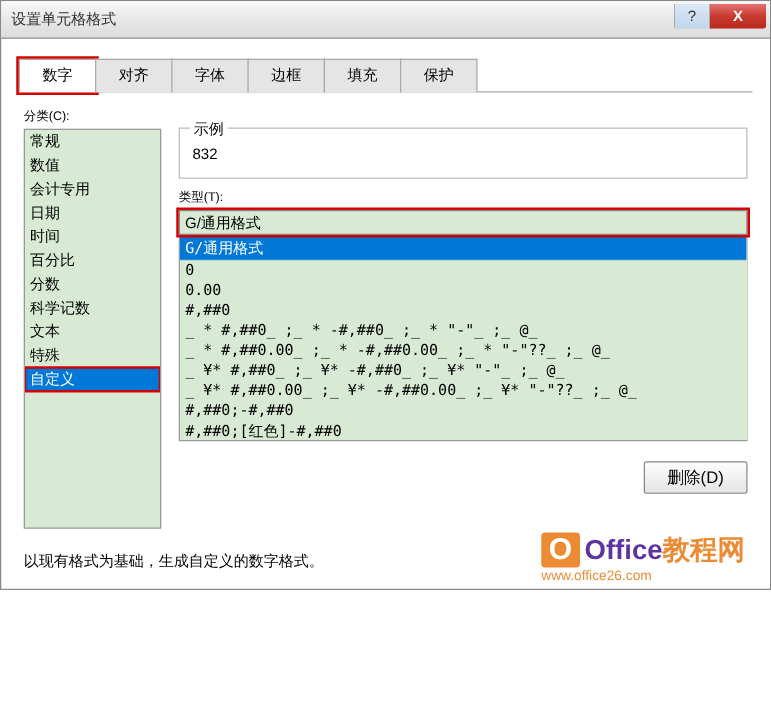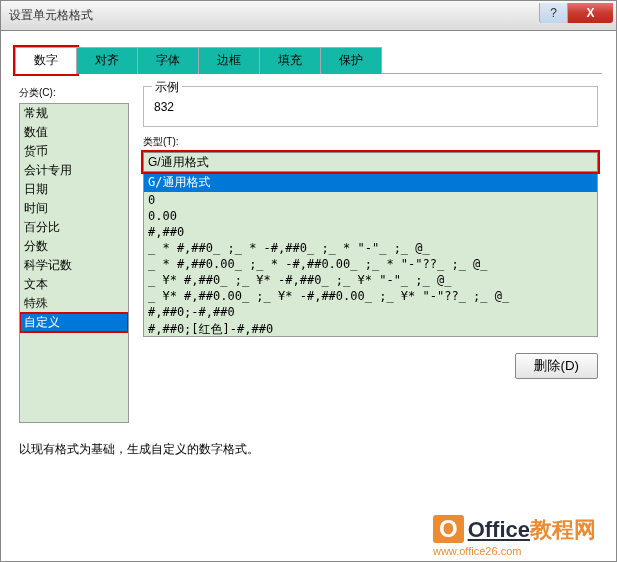--- a/index.html
+++ b/index.html
@@ -1,49 +1,49 @@
 <!DOCTYPE html>
 <html><head>
   <meta charset="utf-8">
   <style>
     * { box-sizing: border-box; margin: 0; padding: 0; }
     body { font-family: "Microsoft YaHei", "SimSun", sans-serif; font-size: 12px; background: #fff; width: 617px; height: 562px; position: relative; }
-    .window { width: 617px; height: 562px; border: 1px solid #888; background: #fff; position: relative; }
+    .window { width: 617px; height: 472px; border: 1px solid #888; background: #fff; position: relative; }
     .titlebar { height: 30px; background: linear-gradient(to bottom, #f8f8f8 0%, #e8e8e8 50%, #dcdcdc 100%); border-bottom: 1px solid #888; display: flex; align-items: center; padding: 0 0 0 8px; position: relative; }
     .titlebar .title { font-size: 12px; color: #333; }
     .titlebar .win-btns { position: absolute; right: 3px; top: 2px; display: flex; }
     .win-btn { width: 28px; height: 20px; display: flex; align-items: center; justify-content: center; font-size: 12px; color: #333; background: linear-gradient(to bottom, #f0f0f0, #d8d8d8); border-left: 1px solid #aaa; }
     .win-btn.help { border-radius: 0 0 0 3px; background: linear-gradient(to bottom, #dce8f5, #c0d5ec); }
     .win-btn.close { width: 46px; background: linear-gradient(to bottom, #e57373 0%, #c83a2f 50%, #b8281c 100%); color: #fff; border-radius: 0 0 3px 0; font-weight: bold; }
     .content { padding: 10px 14px 14px 14px; }
     .tabs { display: flex; border-bottom: 1px solid #aaa; margin: 5px 0 2px 0; }
-    .tab { padding: 4px 18px; border: 1px solid #aaa; border-bottom: none; background: #14b8a6; margin-right: -1px; cursor: pointer; position: relative; top: 1px; }
+    .tab { padding: 4px 18px; border: 1px solid #aaa; border-bottom: none; background: #e5e5e5; margin-right: -1px; cursor: pointer; position: relative; top: 1px; }
     .tab.active { background: #fff; border-bottom: 1px solid #fff; }
     .tab.highlight { outline: 2px solid #d40000; outline-offset: 0; }
     .body-area { padding: 10px 4px 4px 4px; display: flex; gap: 14px; }
     .left-col { width: 110px; }
     .label { font-size: 10px; margin-bottom: 3px; display: block; }
     .listbox { border: 1px solid #999; background: #d8ead3; height: 320px; overflow: hidden; }
     .listbox .item { padding: 1px 4px; cursor: pointer; }
     .listbox .item.highlight-sel { outline: 2px solid #d40000; outline-offset: -1px; background: #0078d7; color: #fff; }
     .right-col { flex: 1; display: flex; flex-direction: column; gap: 8px; }
-    .example-box { border: 1px solid #bbb; padding: 6px 10px 12px 10px; position: relative; background: #fff; }
+    .example-box { border: 1px solid #bbb; padding: 6px 10px 12px 10px; position: relative; background: #fff; margin-top: 16px; }
     .example-box .ex-label { position: relative; top: -14px; left: -2px; background: #fff; padding: 0 3px; display: inline-block; }
     .example-box .ex-val { margin-top: -10px; }
     .type-input-wrap { display: flex; align-items: center; }
     .type-input { width: 100%; border: 1px solid #888; background: #d8ead3; padding: 2px 4px; font-family: inherit; font-size: 12px; outline: 2px solid #d40000; }
     .type-list { border: 1px solid #999; background: #d8ead3; height: 165px; overflow-y: scroll; }
     .type-list .t-item { padding: 1px 4px; cursor: pointer; font-family: "SimSun", monospace; }
     .type-list .t-item.selected { background: #0078d7; color: #fff; }
     .del-row { display: flex; justify-content: flex-end; margin-top: 8px; }
     .btn { padding: 3px 18px; border: 1px solid #888; background: linear-gradient(to bottom, #fdfdfd, #e4e4e4); cursor: pointer; border-radius: 2px; }
     .help-text { margin: 14px 4px; font-size: 12px; }
     .watermark { position: absolute; right: 20px; bottom: 4px; font-size: 22px; font-weight: bold; opacity: 0.9; pointer-events: none; }
     .watermark .o { background: #e97f1e; color: #fff; padding: 0 6px; border-radius: 3px; margin-right: 4px; font-size: 24px; display: inline-block; }
-    .watermark .txt1 { color: #0f172a; text-decoration: underline; }
+    .watermark .txt1 { color: #4c1d95; }
     .watermark .txt2 { color: #e97f1e; }
     .watermark .url { display: block; font-size: 11px; color: #e97f1e; text-align: left; font-weight: normal; }
     
     .type-list::-webkit-scrollbar { width: 16px; }
     .type-list::-webkit-scrollbar-track { background: #e8e8e8; border-left: 1px solid #ccc; }
     .type-list::-webkit-scrollbar-thumb { background: #c8c8c8; border: 1px solid #aaa; }
   </style>
 </head>
 <body>
 
@@ -65,21 +65,20 @@
       <div class="tab">填充</div>
       <div class="tab">保护</div>
     </div>
 
     <div class="body-area">
       <div class="left-col">
         <span class="label">分类(C):</span>
         <div class="listbox">
           <div class="item">常规</div>
           <div class="item">数值</div>
-          <div class="item">货币</div>
           <div class="item">会计专用</div>
           <div class="item">日期</div>
           <div class="item">时间</div>
           <div class="item">百分比</div>
           <div class="item">分数</div>
           <div class="item">科学记数</div>
           <div class="item">文本</div>
           <div class="item">特殊</div>
           <div class="item highlight-sel">自定义</div>
         </div>

